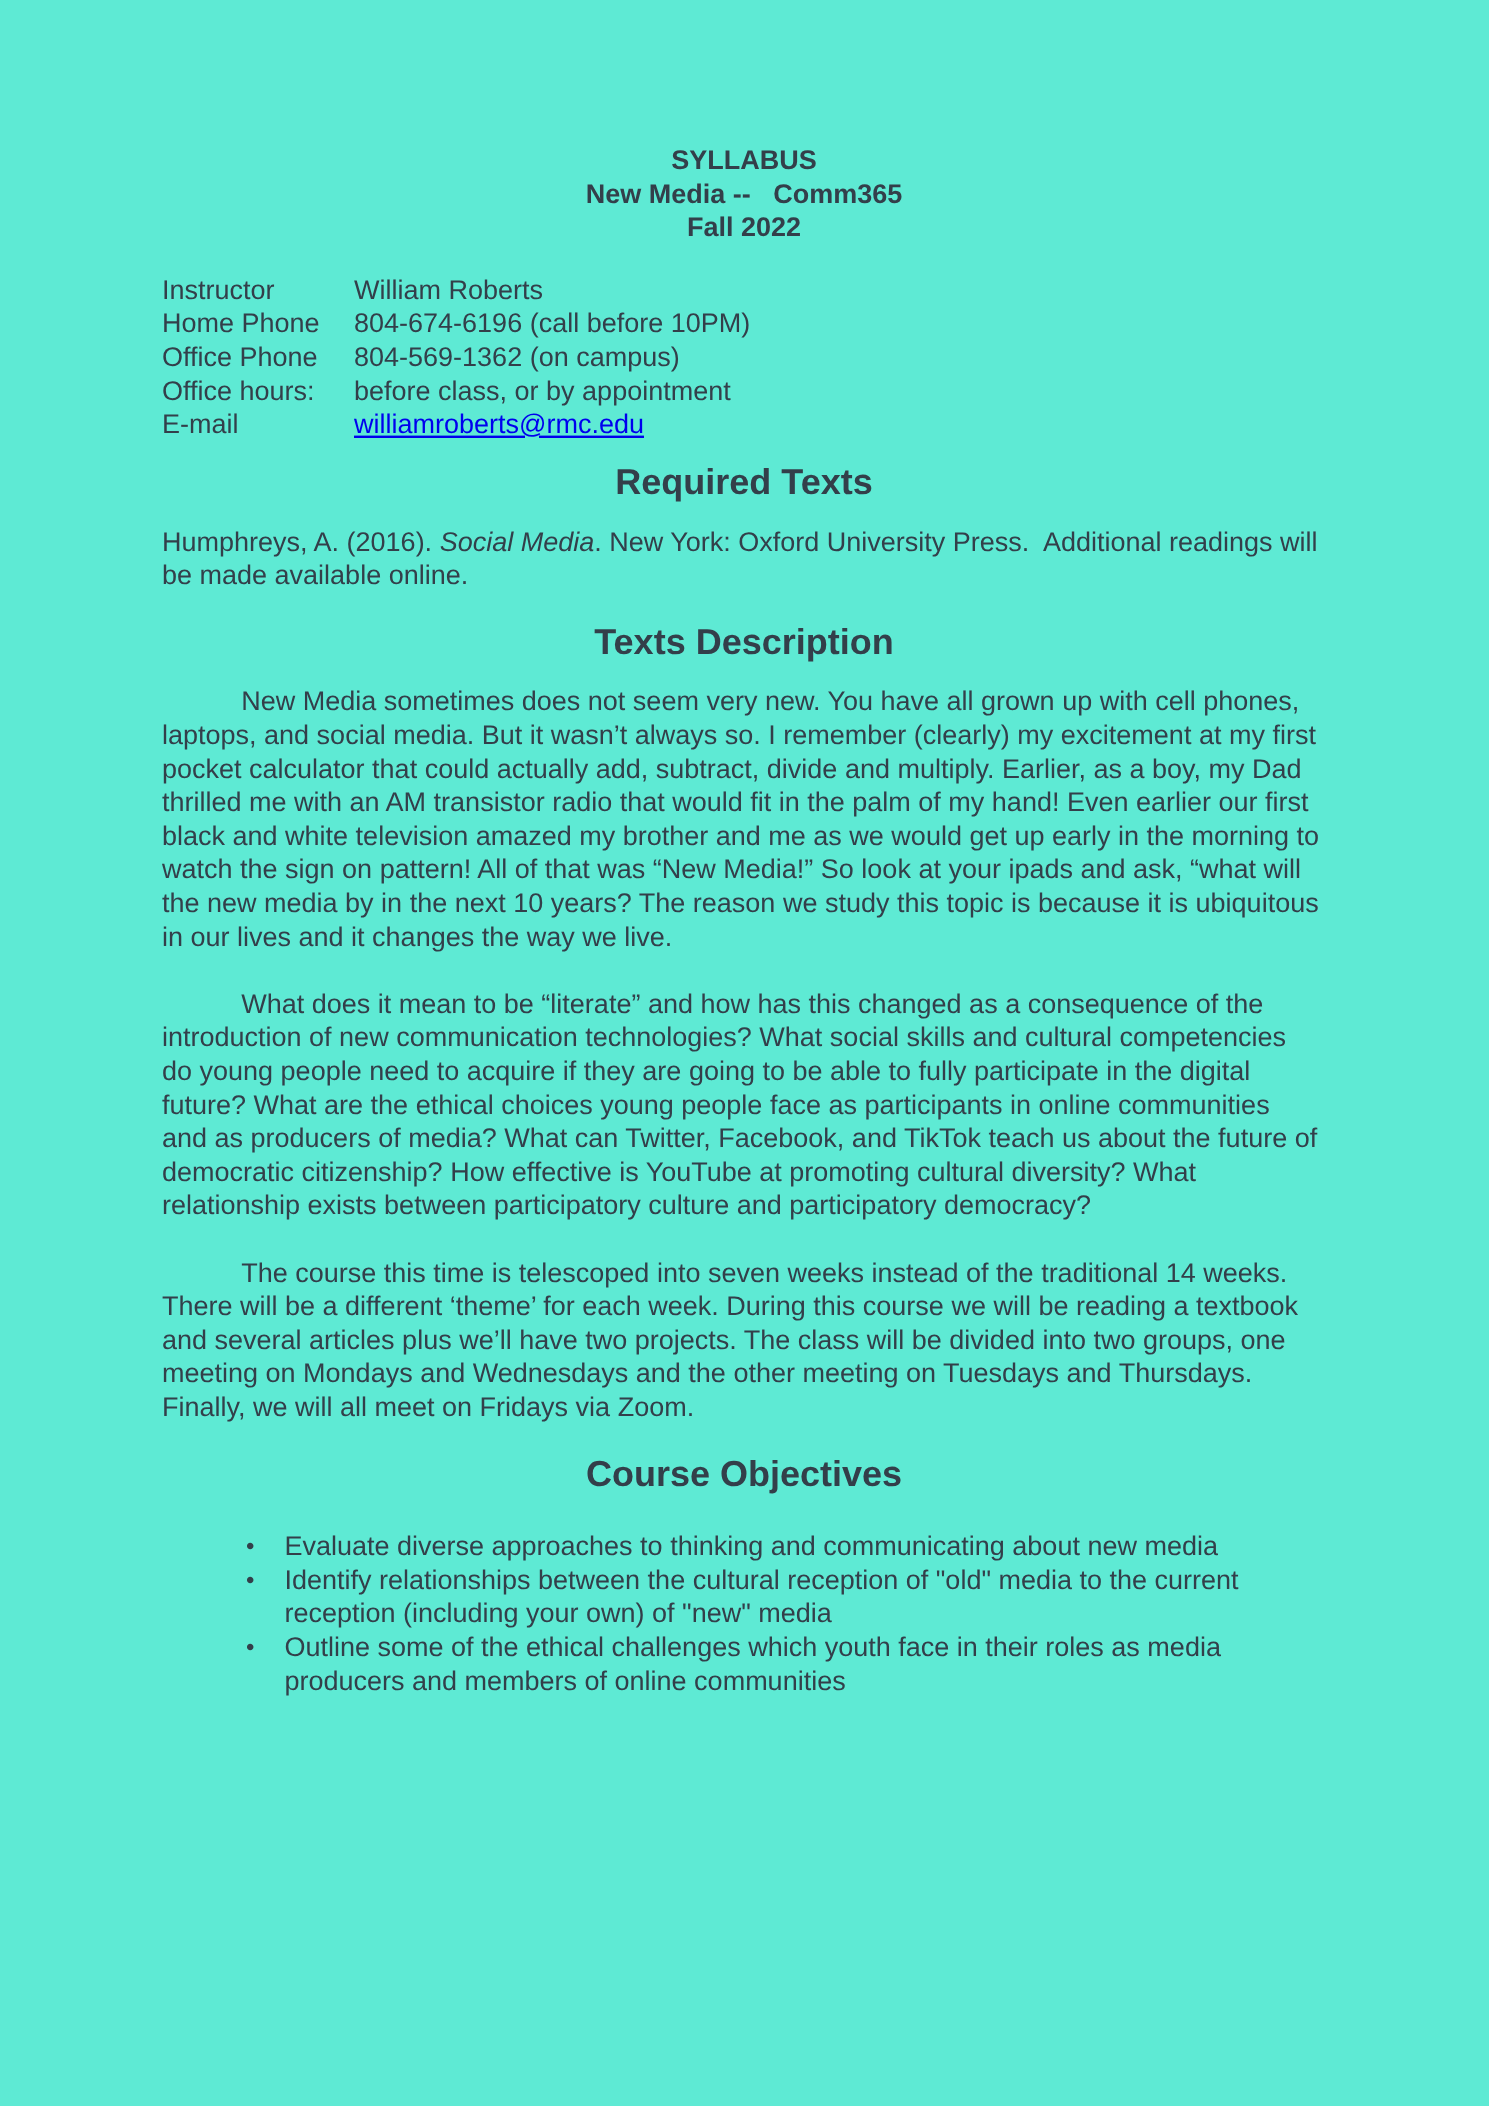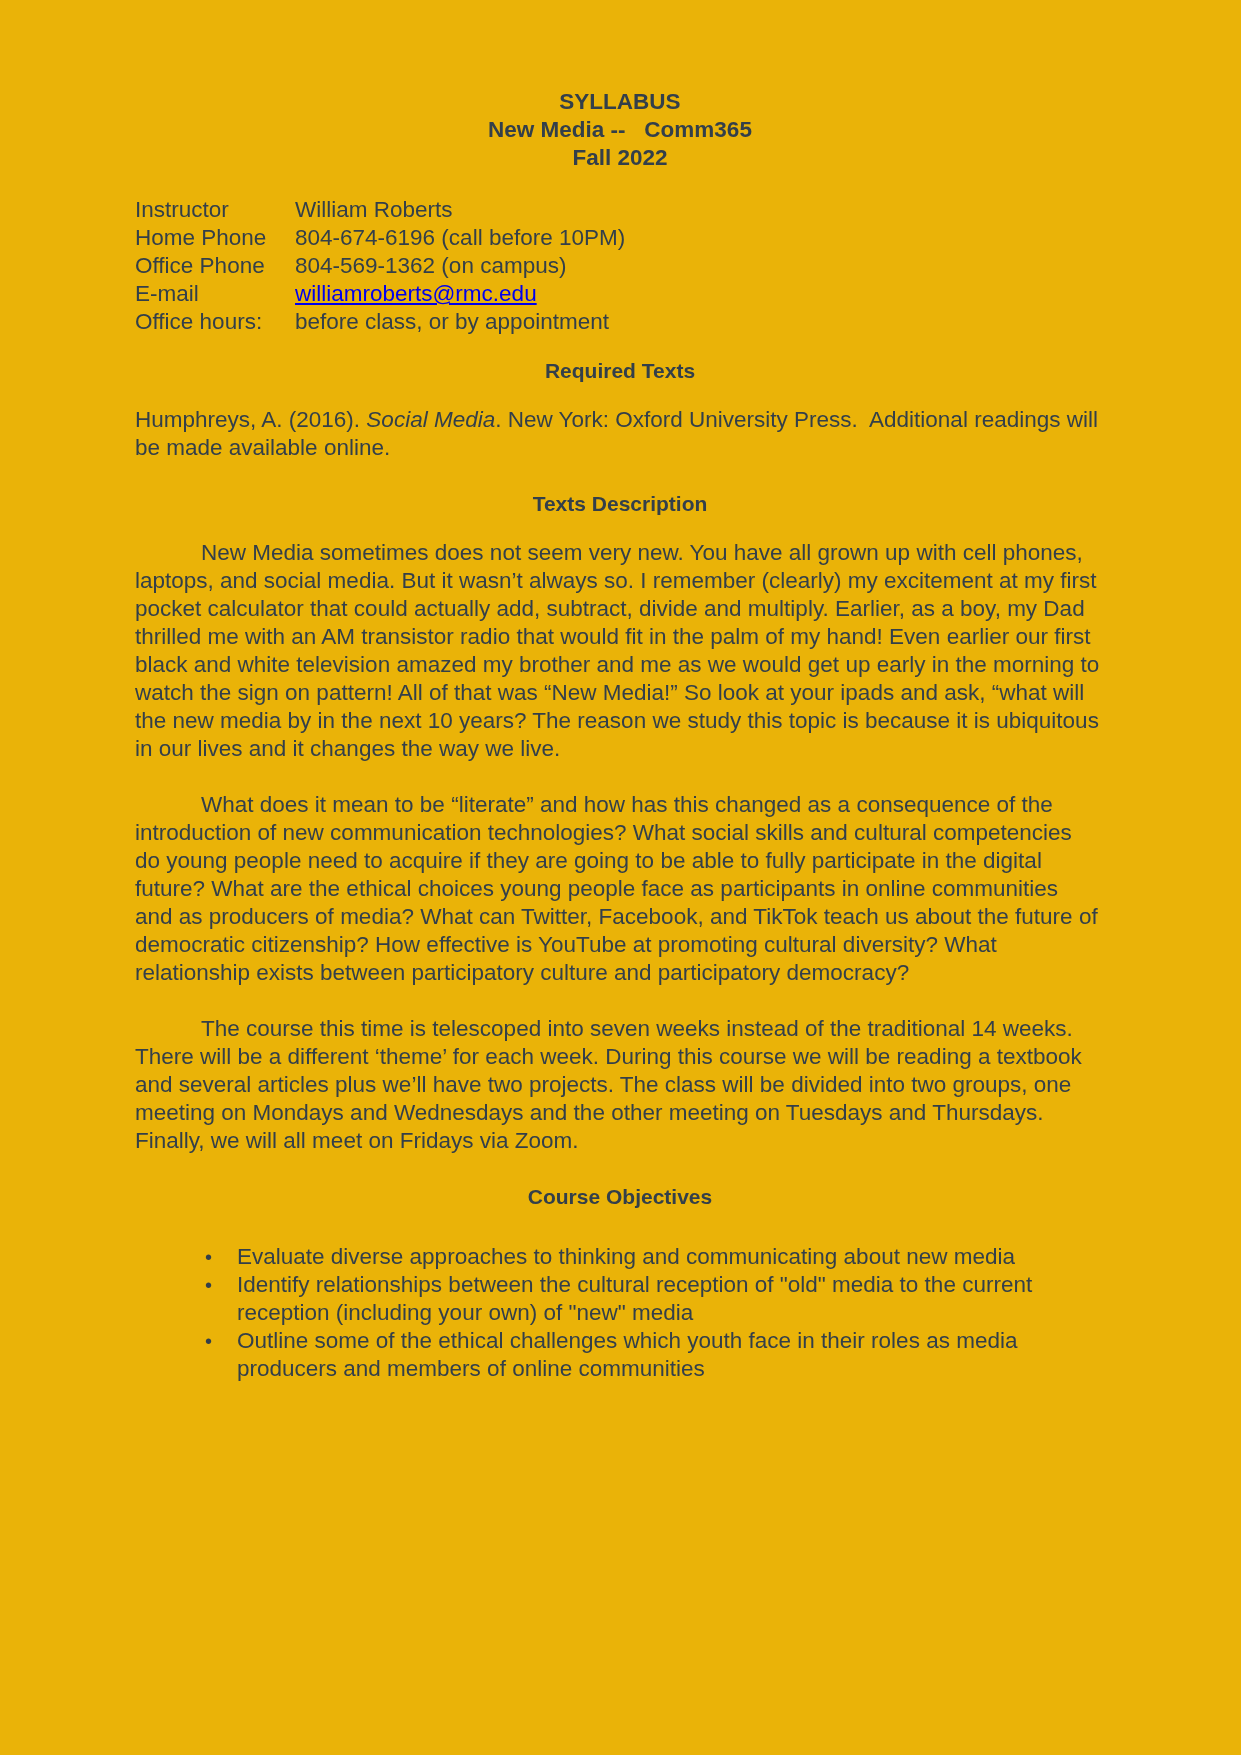--- a/index.html
+++ b/index.html
@@ -13,43 +13,43 @@
     overflow: hidden;
     font-family: "Liberation Sans", sans-serif;
     color: #333f4a;
     font-size: 22.5px;
     line-height: 28px;
   }
   .page {
     box-sizing: border-box;
     width: 1241px;
     height: 1755px;
-    padding: 88px 136px 0 135px;
-    background: #eab308;
+    padding: 120px 136px 0 135px;
+    background: #5eead4;
   }
   .title-block {
     text-align: center;
     font-weight: bold;
     margin-bottom: 24px;
   }
   .pre { white-space: pre-wrap; }
   .info-block { }
   .info-row { display: flex; }
   .info-label {
     width: 160px;
     flex: 0 0 160px;
   }
   .info-value { flex: 1 1 auto; }
   a.email-link {
     color: #0000ee;
     text-decoration: underline;
     cursor: pointer;
   }
   h2.section-heading {
-    font-size: 21px;
+    font-size: 30px;
     line-height: 28px;
     font-weight: bold;
     text-align: center;
     margin: 21px 0 21px 0;
     color: #333f4a;
   }
   p.doc-paragraph {
     margin: 0 5px 28px 0;
   }
   p.indented { text-indent: 66px; }
@@ -88,26 +88,26 @@
     </div>
     <div class="info-row">
       <span class="info-label">Home Phone</span>
       <span class="info-value">804-674-6196 (call before 10PM)</span>
     </div>
     <div class="info-row">
       <span class="info-label">Office Phone</span>
       <span class="info-value">804-569-1362 (on campus)</span>
     </div>
     <div class="info-row">
+      <span class="info-label">Office hours:</span>
+      <span class="info-value">before class, or by appointment</span>
+    </div>
+    <div class="info-row">
       <span class="info-label">E-mail</span>
       <span class="info-value"><a class="email-link" href="#">williamroberts@rmc.edu</a></span>
-    </div>
-    <div class="info-row">
-      <span class="info-label">Office hours:</span>
-      <span class="info-value">before class, or by appointment</span>
     </div>
   </div>
 
   <h2 class="section-heading">Required Texts</h2>
 
   <p class="doc-paragraph citation pre"><span>Humphreys, A. (2016). </span><span class="italic">Social Media</span><span>. New York: Oxford University Press.  Additional readings will be made available online.</span></p>
 
   <h2 class="section-heading">Texts Description</h2>
 
   <p class="doc-paragraph indented">New Media sometimes does not seem very new. You have all grown up with cell phones, laptops, and social media. But it wasn’t always so. I remember (clearly) my excitement at my first pocket calculator that could actually add, subtract, divide and multiply. Earlier, as a boy, my Dad thrilled me with an AM transistor radio that would fit in the palm of my hand! Even earlier our first black and white television amazed my brother and me as we would get up early in the morning to watch the sign on pattern! All of that was “New Media!” So look at your ipads and ask, “what will the new media by in the next 10 years? The reason we study this topic is because it is ubiquitous in our lives and it changes the way we live.</p>

